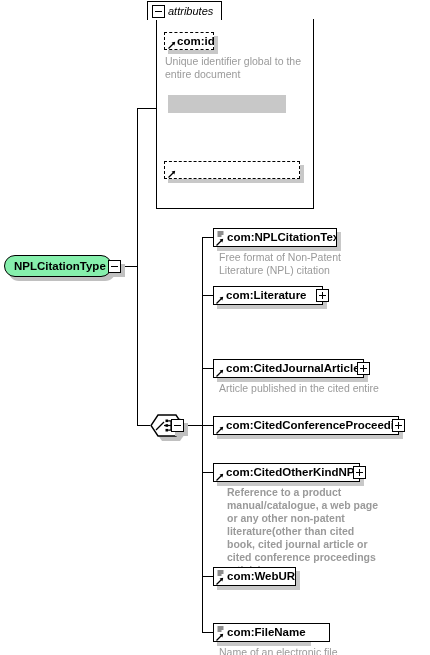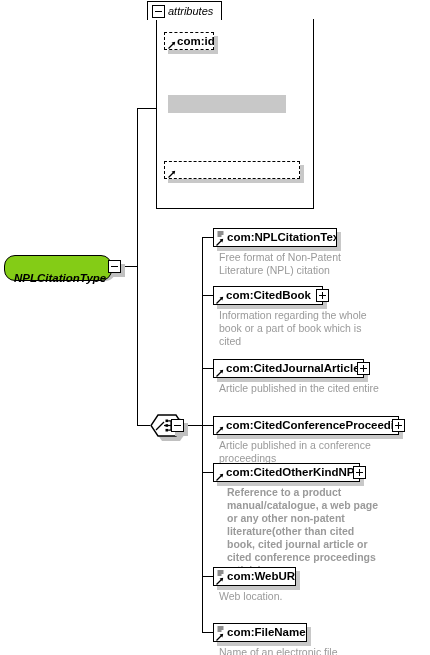--- a/index.html
+++ b/index.html
@@ -28,29 +28,28 @@
   }
   .line-h { height: 1px; }
   .line-v { width: 1px; }
 
   
   .type-node {
     position: absolute;
     box-sizing: border-box;
     border: 1px solid #000;
     border-radius: 11px;
-    background: #84cc16;
+    background: #86efac;
     height: 22px;
     line-height: 20px;
-    padding: 12px 9px;
+    padding: 0 9px;
     font-size: 11.5px;
     font-weight: bold;
     color: #000;
     white-space: nowrap;
-    font-style: italic;
   }
   .type-node-shadow {
     position: absolute;
     border-radius: 11px;
     background: #c0c0c0;
   }
 
   
   .toggle {
     position: absolute;
@@ -231,20 +230,21 @@
   <div class="attr-tab-cover" style="left:148px; top:18px; width:73px;"></div>
 
   <div class="attr-box-shadow" style="left:168px; top:36px; width:50px;"></div>
   <div class="attr-box" style="left:164px; top:32px; width:50px;">
     <svg class="ref-arrow" style="left:3px; top:8px;" viewBox="0 0 8 8">
       <path d="M0.5 7.5 L6.5 1.5" stroke="#000" stroke-width="1.2" fill="none"></path>
       <path d="M7.2 0.8 L3.6 1.6 L6.4 4.4 Z" fill="#000"></path>
     </svg>
     <span>com:id</span>
   </div>
+  <div class="doc" style="left:165px; top:55px; width:145px;">Unique identifier global to the entire document</div>
 
   <div class="attr-box-shadow" style="left:168px; top:95px; width:118px;"></div>
 
   <div class="attr-box-shadow" style="left:168px; top:165px; width:136px;"></div>
   <div class="attr-box" style="left:164px; top:161px; width:136px;">
     <svg class="ref-arrow" style="left:3px; top:8px;" viewBox="0 0 8 8">
       <path d="M0.5 7.5 L6.5 1.5" stroke="#000" stroke-width="1.2" fill="none"></path>
       <path d="M7.2 0.8 L3.6 1.6 L6.4 4.4 Z" fill="#000"></path>
     </svg>
   </div>
@@ -283,24 +283,23 @@
     <span>com:NPLCitationText</span>
   </div>
   <div class="doc" style="left:219px; top:251px; width:165px;">Free format of Non-Patent Literature (NPL) citation</div>
 
   <div class="el-box-shadow" style="left:217px; top:290px; width:110px;"></div>
   <div class="el-box" style="left:213px; top:286px; width:110px;">
     <svg class="ref-arrow" style="left:2px; top:9px;" viewBox="0 0 8 8">
       <path d="M0.5 7.5 L6.5 1.5" stroke="#000" stroke-width="1.2" fill="none"></path>
       <path d="M7.2 0.8 L3.6 1.6 L6.4 4.4 Z" fill="#000"></path>
     </svg>
-    <span>com:CitedBook</span>
+    <span>com:Literature</span>
   </div>
   <div class="toggle plus" style="left:316px; top:289px;"></div>
-  <div class="doc" style="left:219px; top:309px; width:165px;">Information regarding the whole book or a part of book which is cited</div>
 
   <div class="el-box-shadow" style="left:217px; top:363px; width:151px;"></div>
   <div class="el-box" style="left:213px; top:359px; width:151px;">
     <svg class="ref-arrow" style="left:2px; top:9px;" viewBox="0 0 8 8">
       <path d="M0.5 7.5 L6.5 1.5" stroke="#000" stroke-width="1.2" fill="none"></path>
       <path d="M7.2 0.8 L3.6 1.6 L6.4 4.4 Z" fill="#000"></path>
     </svg>
     <span>com:CitedJournalArticle</span>
   </div>
   <div class="toggle plus" style="left:357px; top:362px;"></div>
@@ -308,21 +307,20 @@
 
   <div class="el-box-shadow" style="left:217px; top:420px; width:186px;"></div>
   <div class="el-box" style="left:213px; top:416px; width:186px;">
     <svg class="ref-arrow" style="left:2px; top:9px;" viewBox="0 0 8 8">
       <path d="M0.5 7.5 L6.5 1.5" stroke="#000" stroke-width="1.2" fill="none"></path>
       <path d="M7.2 0.8 L3.6 1.6 L6.4 4.4 Z" fill="#000"></path>
     </svg>
     <span>com:CitedConferenceProceedi...</span>
   </div>
   <div class="toggle plus" style="left:392px; top:419px;"></div>
-  <div class="doc" style="left:219px; top:439px; width:200px;">Article published in a conference proceedings</div>
 
   <div class="el-box-shadow" style="left:217px; top:467px; width:147px;"></div>
   <div class="el-box" style="left:213px; top:463px; width:147px;">
     <svg class="ref-arrow" style="left:2px; top:9px;" viewBox="0 0 8 8">
       <path d="M0.5 7.5 L6.5 1.5" stroke="#000" stroke-width="1.2" fill="none"></path>
       <path d="M7.2 0.8 L3.6 1.6 L6.4 4.4 Z" fill="#000"></path>
     </svg>
     <span>com:CitedOtherKindNPL</span>
   </div>
   <div class="toggle plus" style="left:353px; top:466px;"></div>
@@ -332,24 +330,23 @@
   <div class="el-box has-icon" style="left:213px; top:567px; width:83px;">
     <svg class="lines-glyph" style="left:3px; top:2px;" viewBox="0 0 7 7">
       <path d="M0.5 1 H6.5 M0.5 3 H6.5 M0.5 5 H4.5" stroke="#000" stroke-width="0.9"></path>
     </svg>
     <svg class="ref-arrow" style="left:2px; top:9px;" viewBox="0 0 8 8">
       <path d="M0.5 7.5 L6.5 1.5" stroke="#000" stroke-width="1.2" fill="none"></path>
       <path d="M7.2 0.8 L3.6 1.6 L6.4 4.4 Z" fill="#000"></path>
     </svg>
     <span>com:WebURI</span>
   </div>
-  <div class="doc" style="left:219px; top:590px; width:165px;">Web location.</div>
 
   <div class="el-box-shadow" style="left:217px; top:627px; width:94px;"></div>
-  <div class="el-box has-icon" style="left:213px; top:623px; width:94px;">
+  <div class="el-box has-icon" style="left:213px; top:623px; width:117px;">
     <svg class="lines-glyph" style="left:3px; top:2px;" viewBox="0 0 7 7">
       <path d="M0.5 1 H6.5 M0.5 3 H6.5 M0.5 5 H4.5" stroke="#000" stroke-width="0.9"></path>
     </svg>
     <svg class="ref-arrow" style="left:2px; top:9px;" viewBox="0 0 8 8">
       <path d="M0.5 7.5 L6.5 1.5" stroke="#000" stroke-width="1.2" fill="none"></path>
       <path d="M7.2 0.8 L3.6 1.6 L6.4 4.4 Z" fill="#000"></path>
     </svg>
     <span>com:FileName</span>
   </div>
   <div class="doc" style="left:219px; top:646px; width:165px;">Name of an electronic file</div>

